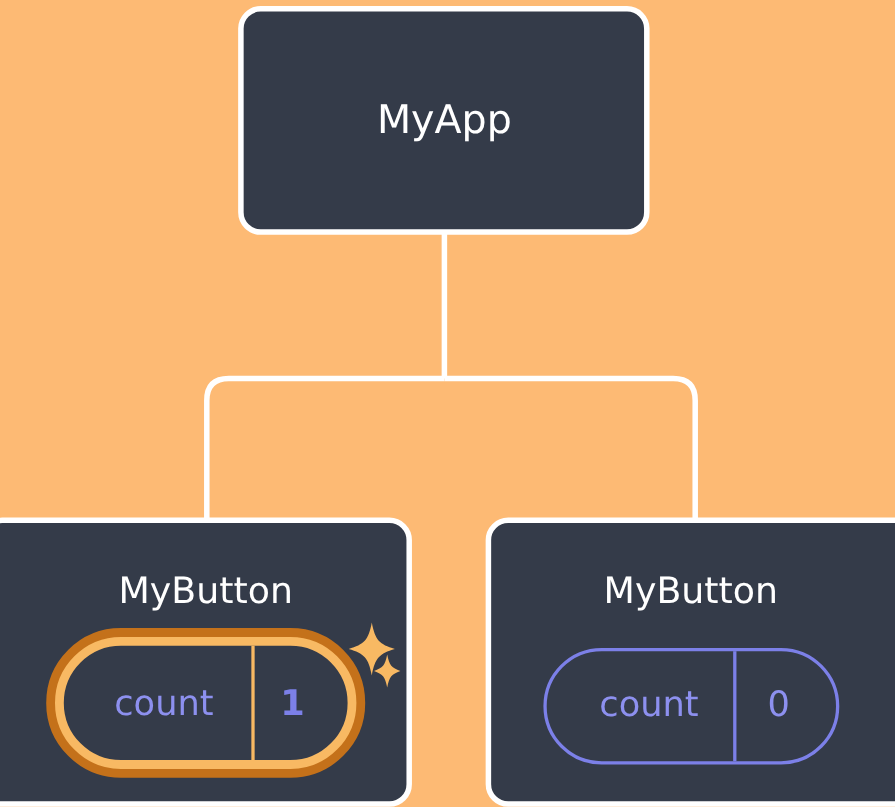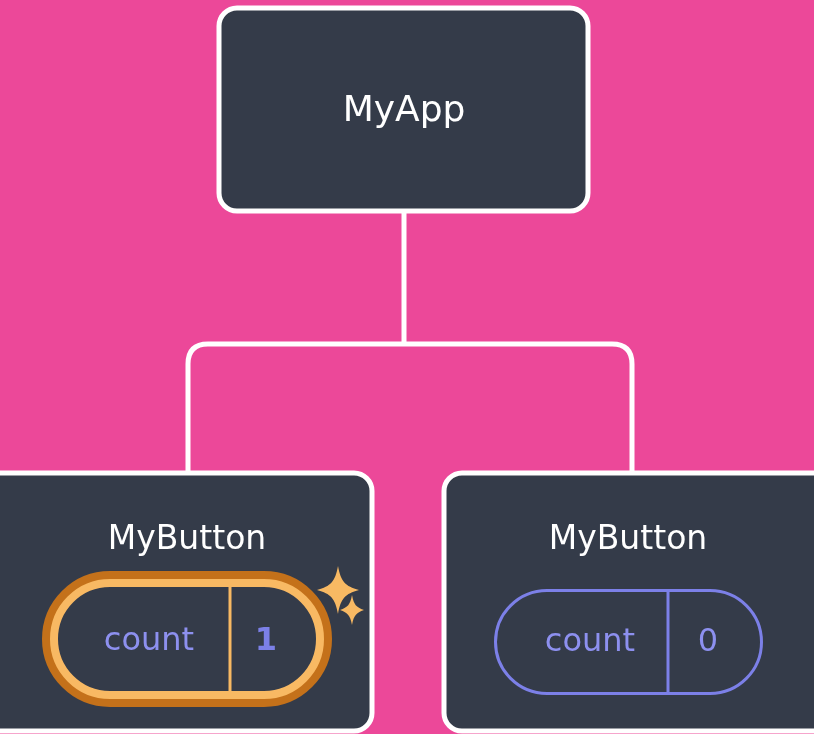--- a/index.html
+++ b/index.html
@@ -11,21 +11,21 @@
   body {
     width: 814px;
     height: 734px;
     overflow: hidden;
     font-family: "DejaVu Sans", "Liberation Sans", sans-serif;
   }
   #stage {
     position: relative;
     width: 814px;
     height: 734px;
-    background: #ec4899;
+    background: #fdba74;
   }
   #tree-svg {
     position: absolute;
     left: 0;
     top: 0;
     width: 814px;
     height: 734px;
   }
   .node-label {
     fill: #ffffff;

